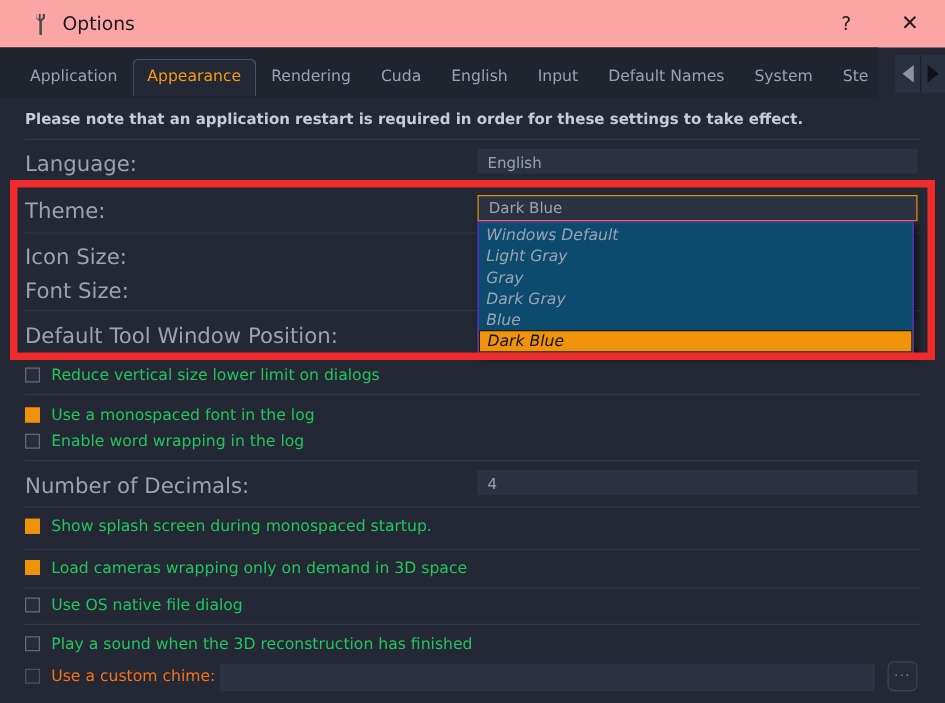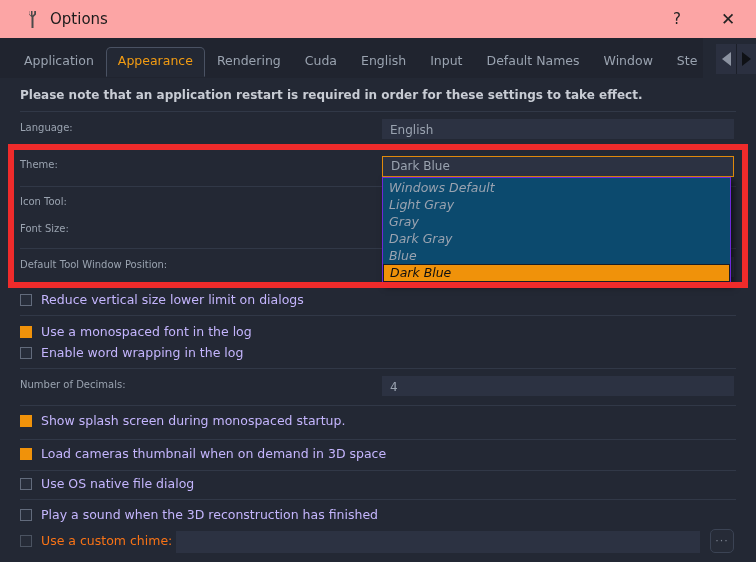--- a/index.html
+++ b/index.html
@@ -79,21 +79,21 @@
   .notice {
     position: absolute; left: 20px; top: 10px;
     font-size: 12px; font-weight: bold; color: #c8ccd4;
   }
   .sep {
     position: absolute; left: 20px; width: 716px; height: 1px;
     background: #313847;
   }
   .row-label {
     position: absolute; left: 20px;
-    font-size: 10px; color: #9aa3b0;
+    font-size: 17px; color: #9aa3b0;
     white-space: nowrap;
     text-align: center;
   }
 
   .field {
     position: absolute; left: 382px; width: 352px; height: 20px;
     background: #2c3242;
     font-size: 12px; color: #9aa3b0;
     padding: 2px 0 0 8px;
     line-height: 18px;
@@ -101,21 +101,21 @@
 
   
   .cbrow { position: absolute; left: 20px; display: flex; align-items: center; }
   .cb {
     width: 12px; height: 12px; flex: 0 0 12px;
     border: 1px solid #626b7c; background: #272d3a;
   }
   .cb.checked { background: #f0920a; border-color: #f0920a; }
   .cb.disabled { border-color: #4b5361; background: #262b37; }
   .cbrow .lbl {
-    margin-left: 9px; font-size: 12.5px; color: #c4b5fd; white-space: nowrap;
+    margin-left: 9px; font-size: 12.5px; color: #22c55e; white-space: nowrap;
   }
   .cbrow .lbl.disabled { color: #f97316; }
 
   .chime-input {
     position: absolute; left: 176px; top: 531px; width: 524px; height: 22px;
     background: #2c3242; border: none;
   }
   .browse-btn {
     position: absolute; left: 710px; top: 529px; width: 24px; height: 24px;
     border: 1px solid #3b4354; border-radius: 5px; background: #262b37;
@@ -174,21 +174,21 @@
 </div>
 
 <div class="tabbar">
   <div class="tab">Application</div>
   <div class="tab active">Appearance</div>
   <div class="tab">Rendering</div>
   <div class="tab">Cuda</div>
   <div class="tab">English</div>
   <div class="tab">Input</div>
   <div class="tab">Default Names</div>
-  <div class="tab">Window</div>
+  <div class="tab">System</div>
   <div class="tab">Ste</div>
 </div>
 <div class="tab-scrollers">
   <div class="tab-scroll">
       <span class="arr left"></span>
     </div>
   <div class="tab-scroll">
       <span class="arr right"></span>
     </div>
 </div>
@@ -198,21 +198,21 @@
   <div class="notice">Please note that an application restart is required in order for these settings to take effect.</div>
   <div class="sep" style="top:33px"></div>
 
   <div class="row-label" style="top:44px">Language:</div>
   <div class="field" style="top:41px">English</div>
   <div class="sep" style="top:68px"></div>
 
   <div class="row-label" style="top:81px">Theme:</div>
   <div class="sep" style="top:108px"></div>
 
-  <div class="row-label" style="top:118px">Icon Tool:</div>
+  <div class="row-label" style="top:118px">Icon Size:</div>
 
   <div class="row-label" style="top:145px">Font Size:</div>
   <div class="sep" style="top:170px"></div>
 
   <div class="row-label" style="top:181px">Default Tool Window Position:</div>
   <div class="field" style="top:179px">Main Window Bottom Right</div>
   <div class="sep" style="top:208px"></div>
 
   <div class="cbrow" style="top:214px">
     <span class="cb"></span>
@@ -236,21 +236,21 @@
   <div class="sep" style="top:327px"></div>
 
   <div class="cbrow" style="top:335px">
     <span class="cb checked"></span>
     <span class="lbl">Show splash screen during monospaced startup.</span>
   </div>
   <div class="sep" style="top:361px"></div>
 
   <div class="cbrow" style="top:368px">
     <span class="cb checked"></span>
-    <span class="lbl">Load cameras thumbnail when on demand in 3D space</span>
+    <span class="lbl">Load cameras wrapping only on demand in 3D space</span>
   </div>
   <div class="sep" style="top:392px"></div>
 
   <div class="cbrow" style="top:398px">
     <span class="cb"></span>
     <span class="lbl">Use OS native file dialog</span>
   </div>
   <div class="sep" style="top:421px"></div>
 
   <div class="cbrow" style="top:429px">

